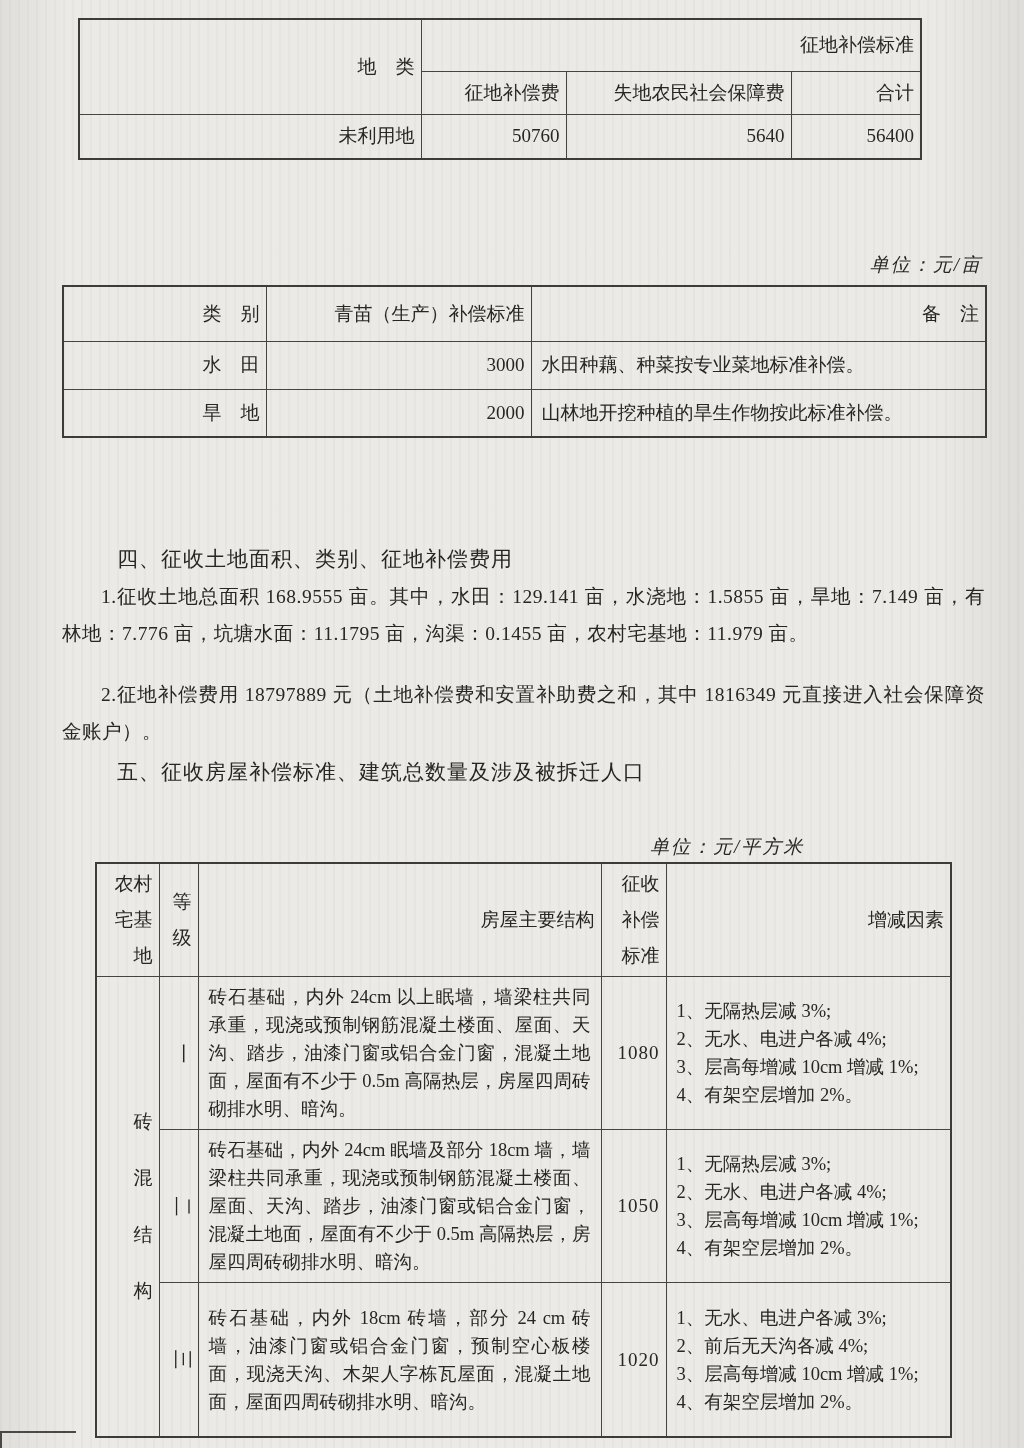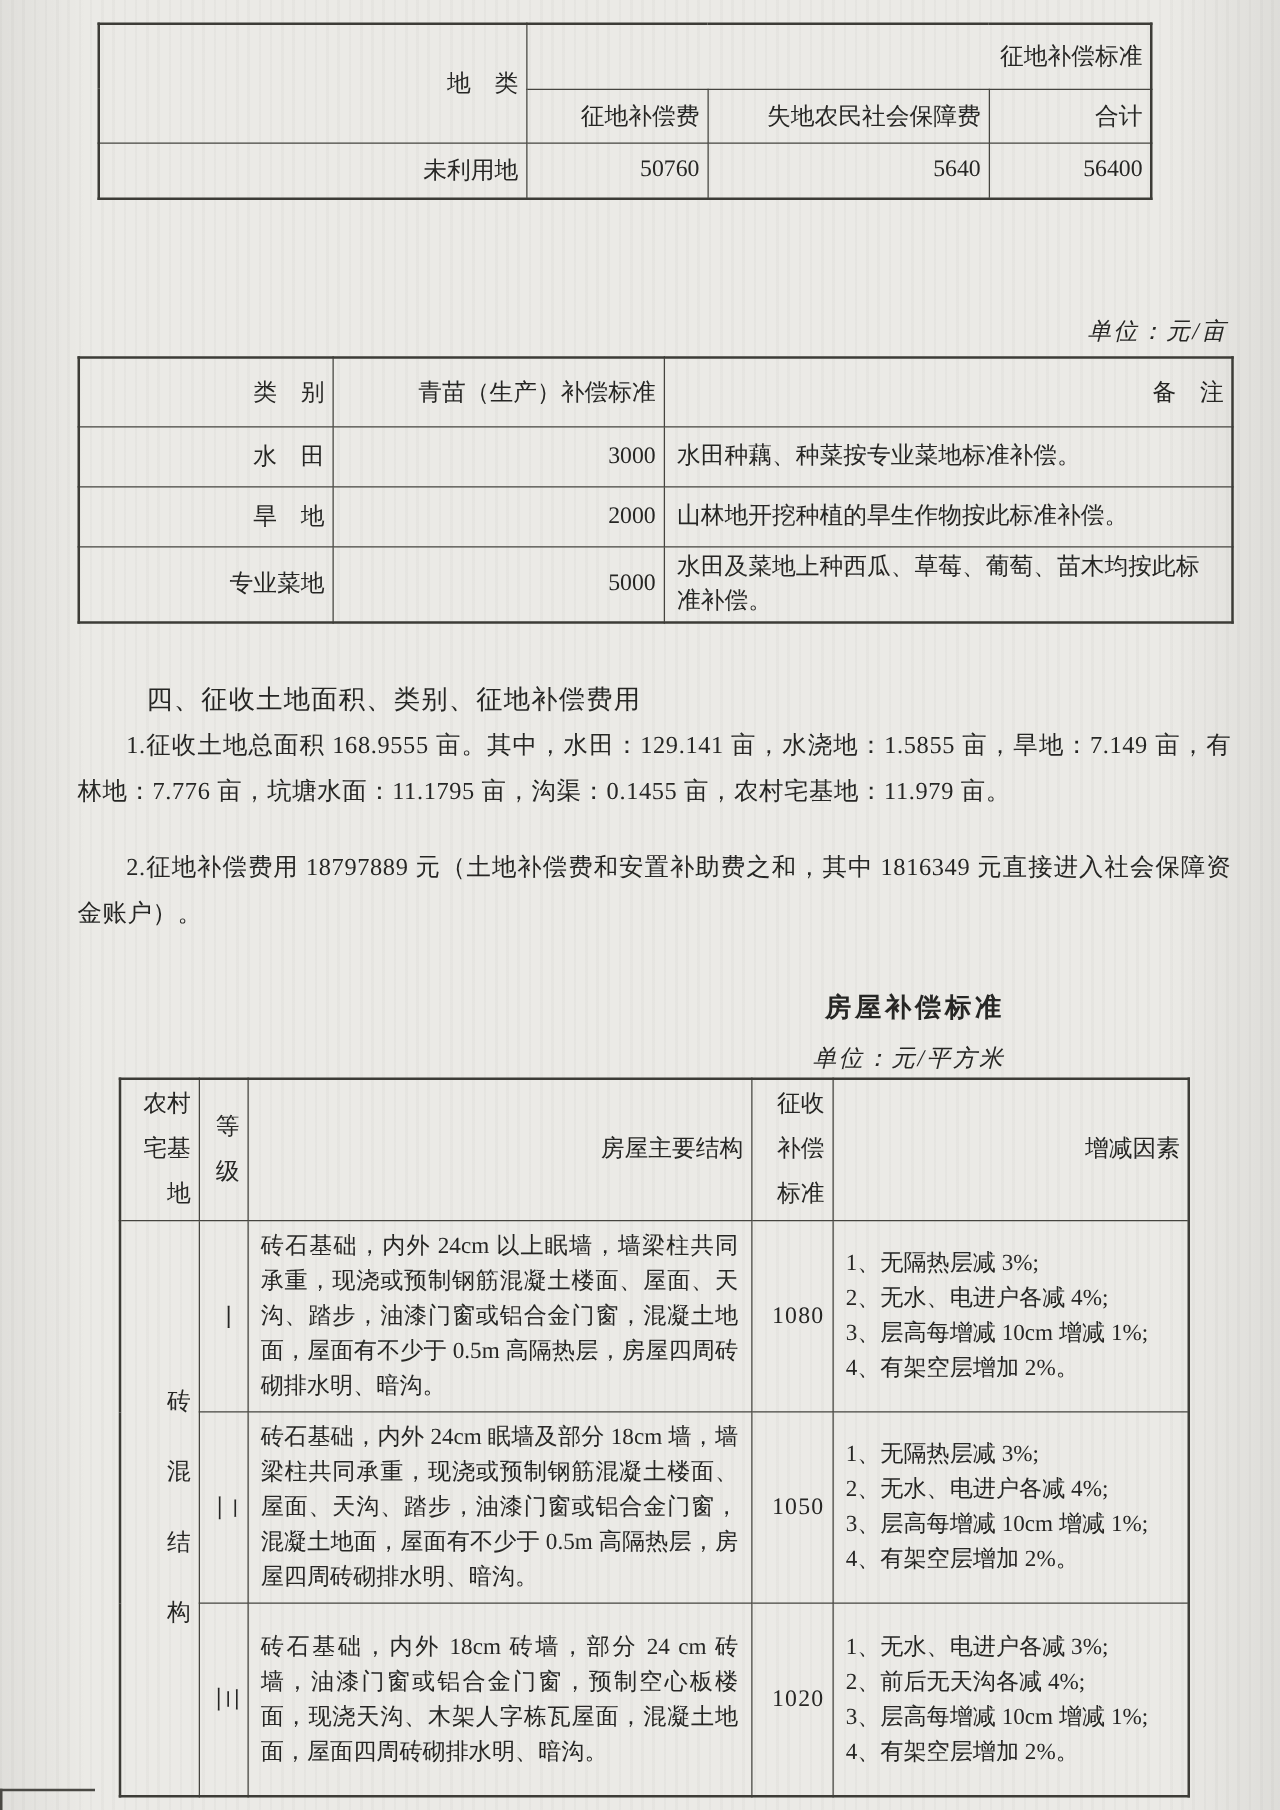--- a/index.html
+++ b/index.html
@@ -128,35 +128,28 @@
     <tr>
       <td style="height:48px">水　田</td>
       <td>3000</td>
       <td class="note-left">水田种藕、种菜按专业菜地标准补偿。</td>
     </tr>
     <tr>
       <td style="height:48px">旱　地</td>
       <td>2000</td>
       <td class="note-left">山林地开挖种植的旱生作物按此标准补偿。</td>
     </tr>
-    <tr>
-      <td style="height:57px">专业菜地</td>
-      <td>5000</td>
-      <td class="note-left">水田及菜地上种西瓜、草莓、葡萄、苗木均按此标准补偿。</td>
-    </tr>
   </tbody>
     </table>
 
   <div class="heading h4">四、征收土地面积、类别、征地补偿费用</div>
   <div class="para p1">1.征收土地总面积 168.9555 亩。其中，水田：129.141 亩，水浇地：1.5855 亩，旱地：7.149 亩，有林地：7.776 亩，坑塘水面：11.1795 亩，沟渠：0.1455 亩，农村宅基地：11.979 亩。</div>
   <div class="para p2">2.征地补偿费用 18797889 元（土地补偿费和安置补助费之和，其中 1816349 元直接进入社会保障资金账户）。</div>
 
-  <div class="subtitle">
-    <span class="subtitle-inner">房屋补偿标准</span>
-  </div>
+  <div class="heading h5">五、征收房屋补偿标准、建筑总数量及涉及被拆迁人口</div>
   <div class="unit-note unit-sqm">单位：元/平方米</div>
 
   <table class="tbl-house outer">
     <colgroup>
         <col style="width:63px">
         <col style="width:39px">
         <col style="width:403px">
         <col style="width:65px">
         <col style="width:285px">
       </colgroup>

